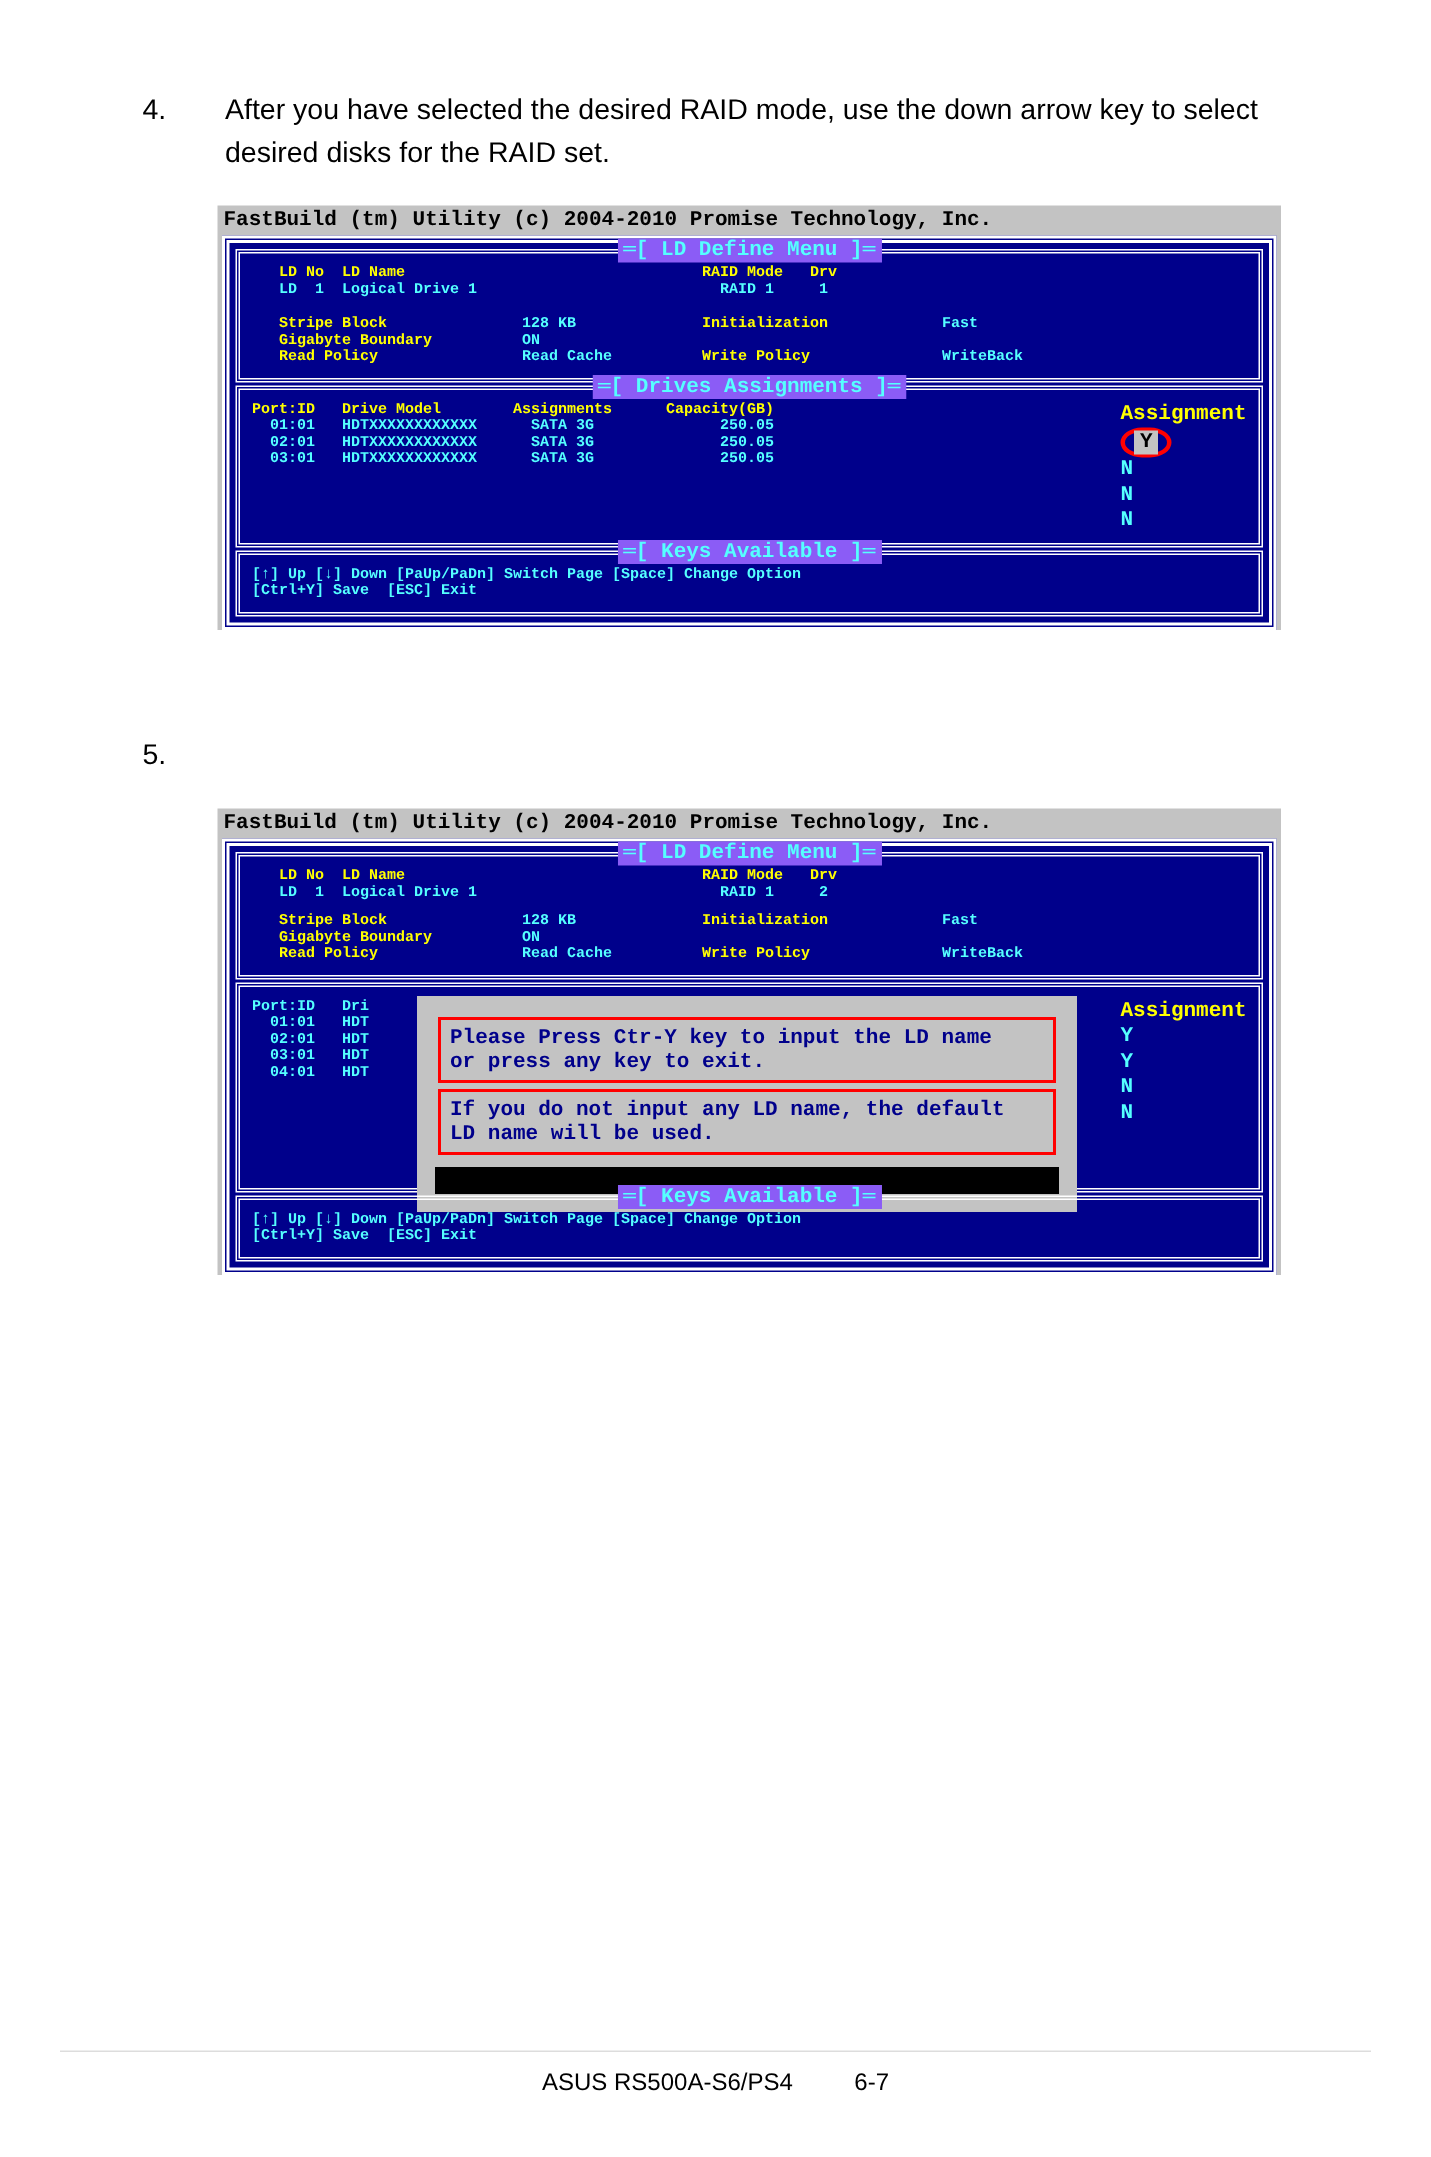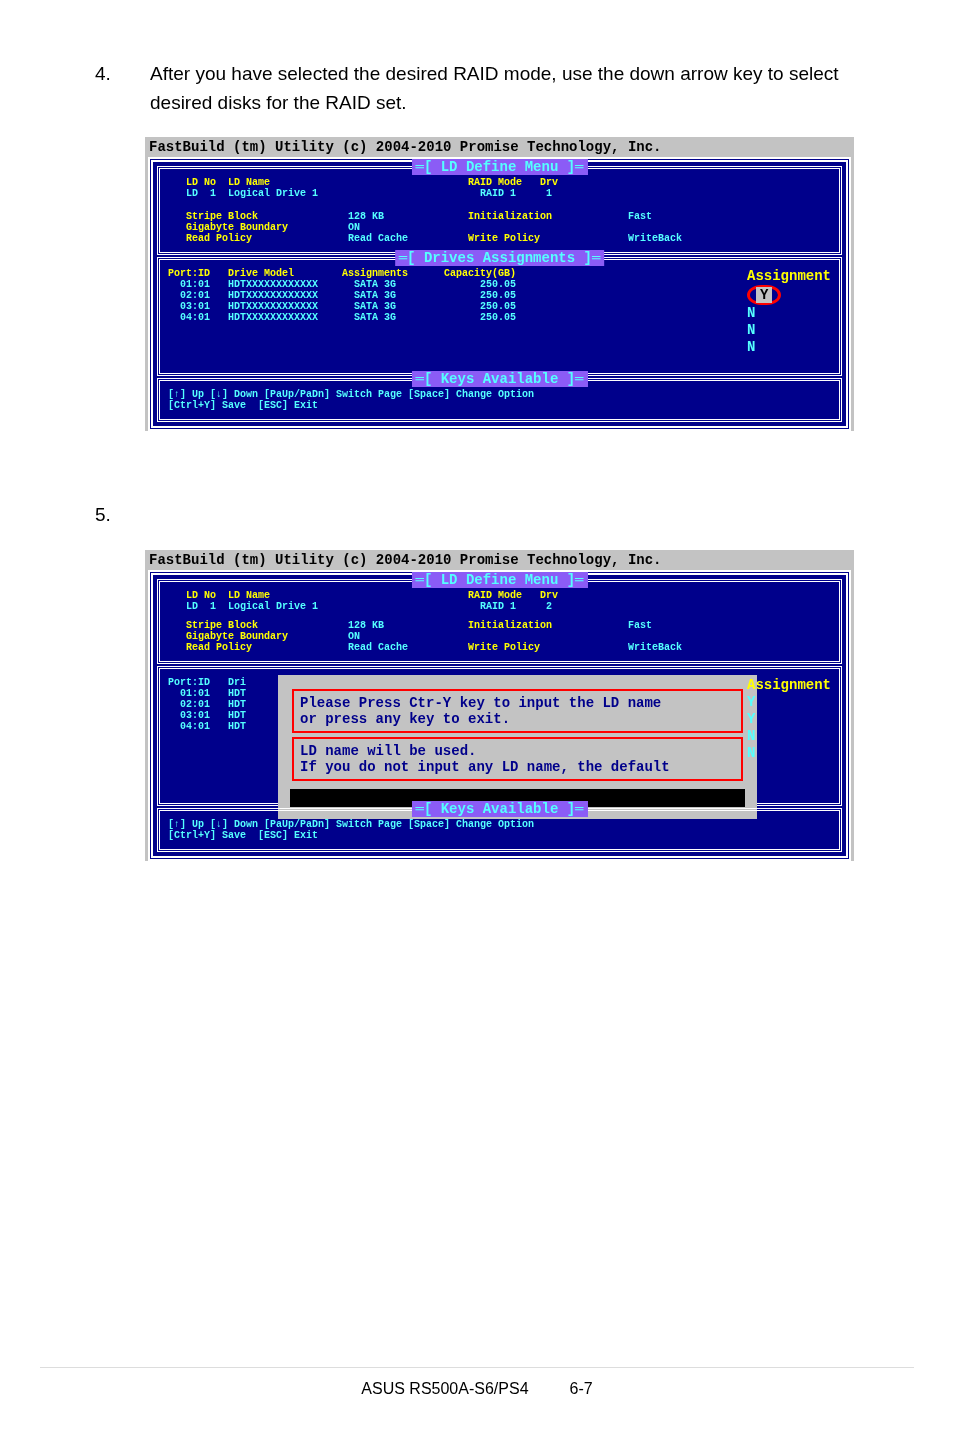--- a/index.html
+++ b/index.html
@@ -75,21 +75,21 @@
     .prompt-overlay {
       position: absolute;
       background: #c3c3c3;
       color: #00008b;
       font-family: "Courier New", monospace;
       font-size: 14px;
       font-weight: bold;
       padding: 12px;
       left: 118px;
       top: 6px;
-      width: 479px;
+      width: 440px;
     }
     .prompt-overlay .red-box { border: 2px solid red; padding: 4px 6px; margin-bottom: 4px; }
     .prompt-overlay .black-bar { background: #000; height: 18px; margin-top: 8px; }
     .drives-body { position: relative; }
     .keys-body { color: #fff; }
     .footer {
       position: absolute;
       bottom: 40px;
       left: 0;
       right: 0;
@@ -146,21 +146,20 @@
         <pre class="cyan">WriteBack</pre>
       </div>
     </div>
 
     <div class="bios-section drives-body" style="padding-bottom:50px">
       <div class="section-title">═[ Drives Assignments ]═</div>
       <pre class="yellow">Port:ID   Drive Model        Assignments      Capacity(GB)</pre>
       <pre class="cyan">  01:01   HDTXXXXXXXXXXXX      SATA 3G              250.05</pre>
       <pre class="cyan">  02:01   HDTXXXXXXXXXXXX      SATA 3G              250.05</pre>
       <pre class="cyan">  03:01   HDTXXXXXXXXXXXX      SATA 3G              250.05</pre>
-      <pre class="cyan">  04:01   HDTXXXXXXXXXXXX      SATA 3G              250.05</pre>
       <div class="assign-col">
         <div class="yellow">Assignment</div>
         <div><span class="red-oval"><span style="background:#c3c3c3;color:#000;padding:0 4px">Y</span></span></div>
         <div class="cyan">N</div>
         <div class="cyan">N</div>
         <div class="cyan">N</div>
       </div>
     </div>
 
     <div class="bios-section keys-body">
@@ -213,22 +212,22 @@
   01:01   HDT
   02:01   HDT
   03:01   HDT
   04:01   HDT</pre>
       <div class="prompt-overlay">
         <div class="red-box">
           <div>Please Press Ctr-Y key to input the LD name</div>
           <div>or press any key to exit.</div>
         </div>
         <div class="red-box">
+          <div>If you do not input any LD name, the default</div>
           <div>LD name will be used.</div>
-          <div>If you do not input any LD name, the default</div>
         </div>
         <div class="black-bar"></div>
       </div>
       <div class="assign-col">
         <div class="yellow">Assignment</div>
         <div class="cyan">Y</div>
         <div class="cyan">Y</div>
         <div class="cyan">N</div>
         <div class="cyan">N</div>
       </div>

